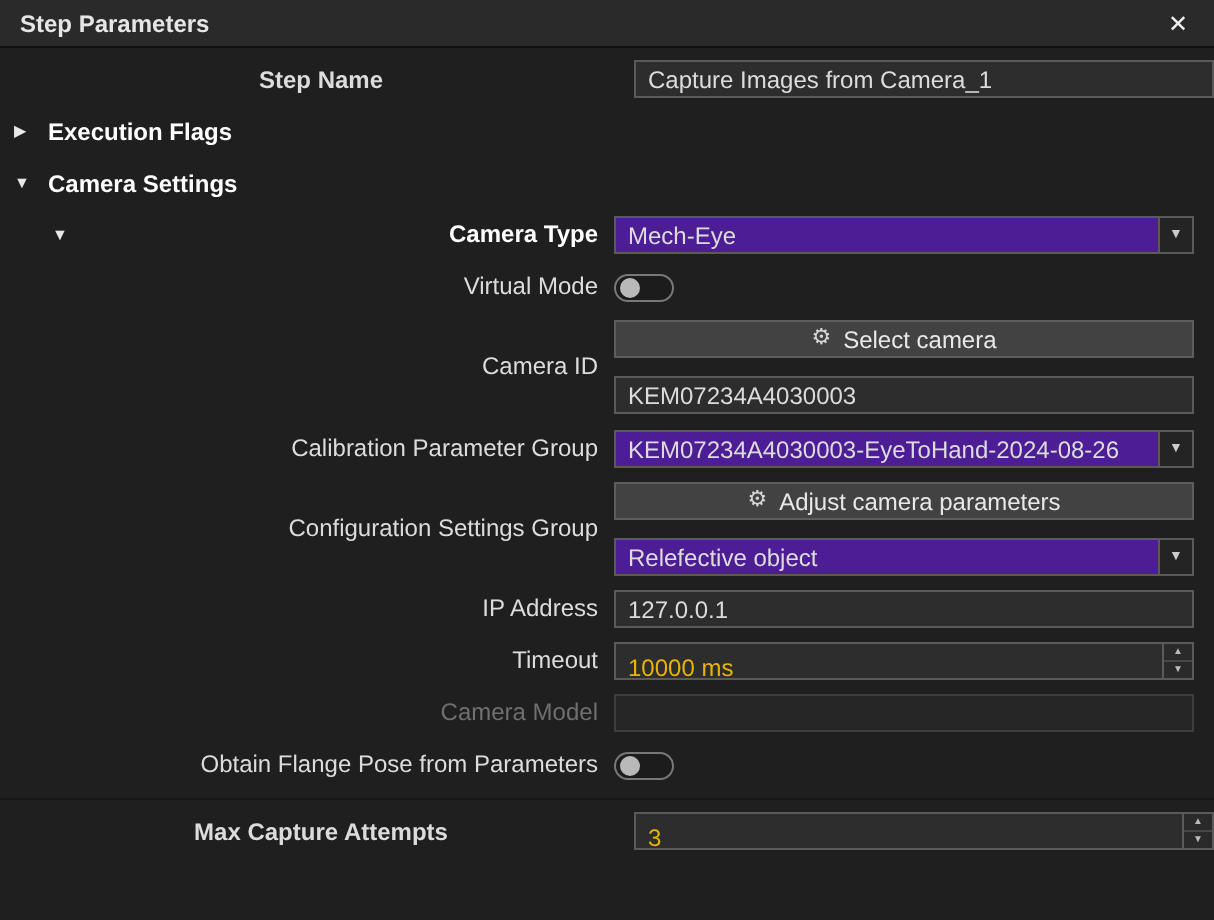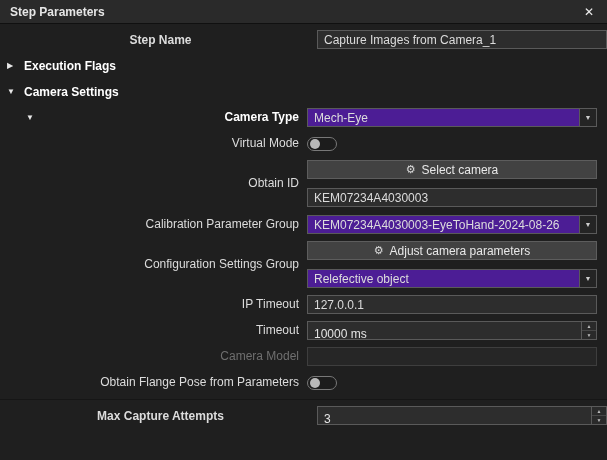--- a/index.html
+++ b/index.html
@@ -75,21 +75,21 @@
     width: 100%; height: 19px;
     background: #424242; border: 1px solid #5d5d5d; color: #e8e8e8;
     font: inherit; display: flex; align-items: center; justify-content: center;
     gap: 6px; cursor: default;
   }
   .btn .gear { font-size: 11px; line-height: 1; color: #d8d8d8; }
 
   
   .spin { width: 100%; height: 19px; display: flex; align-items: stretch;
           background: #2d2d2d; border: 1px solid #5a5a5a; }
-  .spin input { flex: 1; background: transparent; border: none; color: #e5e5e5;
+  .spin input { flex: 1; background: transparent; border: none; color: #eab308;
                 padding: 12px 6px; font: inherit; outline: none; min-width: 0; }
   .spin-btns { width: 15px; display: flex; flex-direction: column;
                border-left: 1px solid #5a5a5a; }
   .spin-btn { flex: 1; display: flex; align-items: center; justify-content: center;
               font-size: 5px; color: #bbbbbb; background: #2a2a2a; }
   .spin-btn.up { border-bottom: 1px solid #474747; }
 
   
   .toggle { width: 30px; height: 14px; border-radius: 8px; background: #1c1c1c;
             border: 1px solid #787878; position: relative; cursor: default; }
@@ -144,21 +144,21 @@
     <div class="row">
       <span class="label">Virtual Mode</span>
       <div class="ctrl">
         <div class="toggle">
           <div class="knob"></div>
         </div>
       </div>
     </div>
 
     <div class="row">
-      <span class="label">Obtain ID</span>
+      <span class="label">Camera ID</span>
       <div class="ctrl-stack">
         <button class="btn">
           <span class="gear">⚙</span>
           <span>Select camera</span>
         </button>
         <input class="text" value="KEM07234A4030003" style="">
       </div>
     </div>
 
     <div class="row mt8">
@@ -179,21 +179,21 @@
           <span>Adjust camera parameters</span>
         </button>
         <div class="dropdown">
           <span class="dd-text">Relefective object</span>
           <span class="dd-arrow">▼</span>
         </div>
       </div>
     </div>
 
     <div class="row mt6">
-      <span class="label">IP Timeout</span>
+      <span class="label">IP Address</span>
       <div class="ctrl">
         <input class="text" value="127.0.0.1" style="">
       </div>
     </div>
 
     <div class="row">
       <span class="label">Timeout</span>
       <div class="ctrl">
         <div class="spin">
           <input value="10000 ms" style="">

